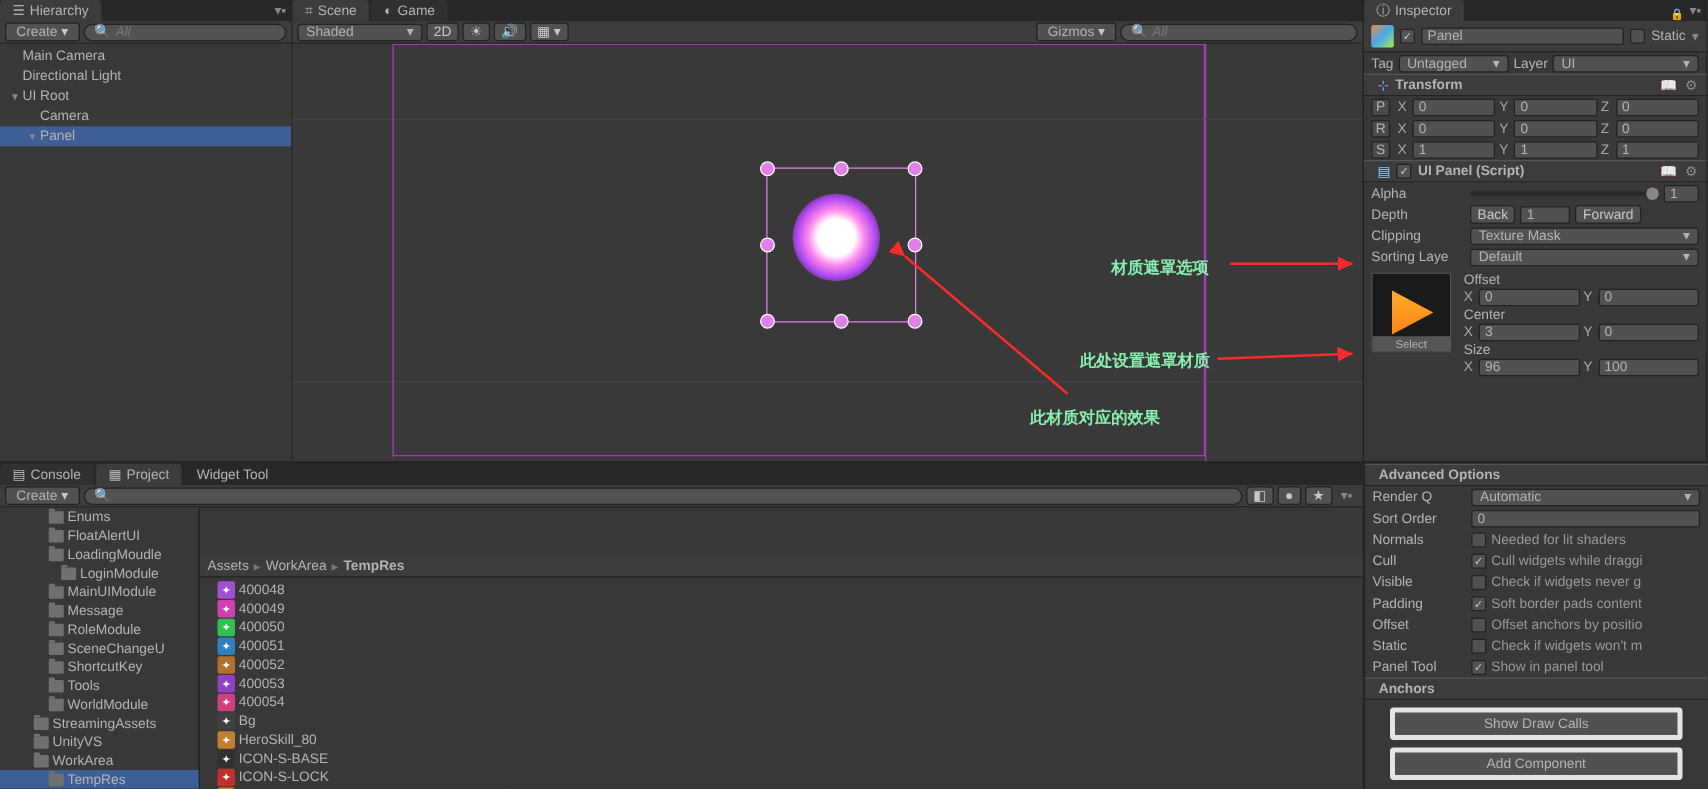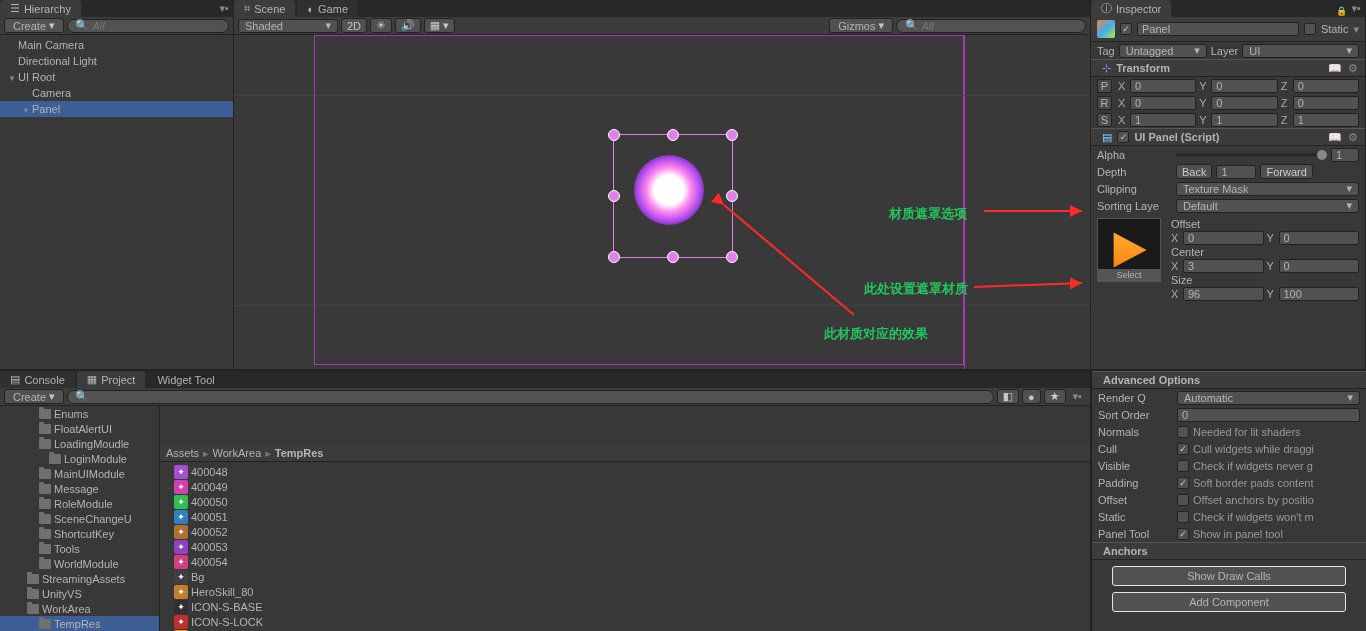--- a/index.html
+++ b/index.html
@@ -27,21 +27,21 @@
 
 .scene { flex:1; background:#282828; position:relative; }
 .scene-tabbar { display:flex; background:#282828; }
 .scenetool { position:absolute; top:17px; left:0; right:0; display:flex; height:18px; background:#3c3c3c; border-bottom:1px solid #222; align-items:center; padding:0 4px; gap:3px; }
 .viewport { position:absolute; top:35px; left:0; right:0; bottom:0; background:#393939; overflow:hidden; }
 .gline { position:absolute; background:#444; }
 .bound { position:absolute; border:1px solid #b030c0; }
 .sel-outline { position:absolute; border:1px solid #e080e8; }
 .handle { position:absolute; width:12px; height:12px; background:#e080e8; border-radius:50%; border:1px solid #fff; margin:-6px 0 0 -6px; }
 
-.anno { position:absolute; color:#22c55e; font-size:13px; font-weight:bold; }
+.anno { position:absolute; color:#86efac; font-size:13px; font-weight:bold; }
 .arrow-line { stroke:#ff2a2a; stroke-width:2; fill:none; }
 .arrow-head { fill:#ff2a2a; }
 
 
 .sprite { position:absolute; width:100px; height:100px; display:flex; align-items:center; justify-content:center; }
 .diamond { width:70px; height:70px; background:radial-gradient(circle,#fff 30%,#f8e 45%, #a4e 65%, rgba(170,68,238,0) 80%); border-radius:50%; filter:blur(0.5px); }
 
 
 .insp { width:275px; background:#383838; }
 .hdr { background:#3c3c3c; border-bottom:1px solid #222; padding:3px 6px; display:flex; align-items:center; gap:5px; }
@@ -52,21 +52,21 @@
 .fval { background:#515151; border:1px solid #222; border-radius:2px; padding:0 4px; height:14px; flex:1; display:flex; align-items:center; }
 .axischar { background:#4a4a4a; border:1px solid #222; border-radius:2px; width:15px; height:14px; display:flex; align-items:center; justify-content:center; margin-right:2px; }
 .xyz { display:flex; flex:1; gap:3px; }
 .xyzcell { display:flex; align-items:center; flex:1; gap:2px; }
 .xyzlbl { width:10px; color:#aaa; }
 .slider { flex:1; height:4px; background:#2a2a2a; border-radius:2px; position:relative; }
 .slider .knob { position:absolute; right:0; top:-3px; width:10px; height:10px; background:#888; border-radius:50%; }
 .dd { background:#515151; border:1px solid #222; border-radius:3px; padding:0 6px; height:14px; display:flex; align-items:center; justify-content:space-between; flex:1; }
 .check { width:12px; height:12px; background:#515151; border:1px solid #222; border-radius:2px; display:flex; align-items:center; justify-content:center; }
 .check.on::after { content:"✓"; font-size:9px; color:#c8c8c8; }
-.bigbtn { background:#515151; border:1px solid #e5e5e5; border-radius:3px; padding:3px; text-align:center; margin:6px 20px; }
+.bigbtn { background:#515151; border:4px solid #e5e5e5; border-radius:3px; padding:3px; text-align:center; margin:6px 20px; }
 .thumb { width:64px; height:64px; background:#1a1a1a; border:1px solid #555; position:relative; display:flex; align-items:center; justify-content:center; }
 .thumb .play { width:44px; height:44px; background:linear-gradient(#ffb030,#ff8010); clip-path:polygon(15% 10%, 90% 50%, 15% 90%); border-radius:8px; }
 .thumb .sel { position:absolute; bottom:0; left:0; right:0; background:#555; text-align:center; font-size:9px; padding:1px; }
 
 
 .bottom { display:flex; height:262px; border-top:2px solid #222; }
 .projcol { width:160px; background:#383838; border-right:1px solid #222; overflow:hidden; }
 .assetcol { flex:1; background:#383838;margin-top:39px; }
 .prow { display:flex; align-items:center; padding:1px 4px; height:15px; gap:3px; }
 .folder { width:12px; height:10px; background:#707070; border-radius:1px; position:relative; }

